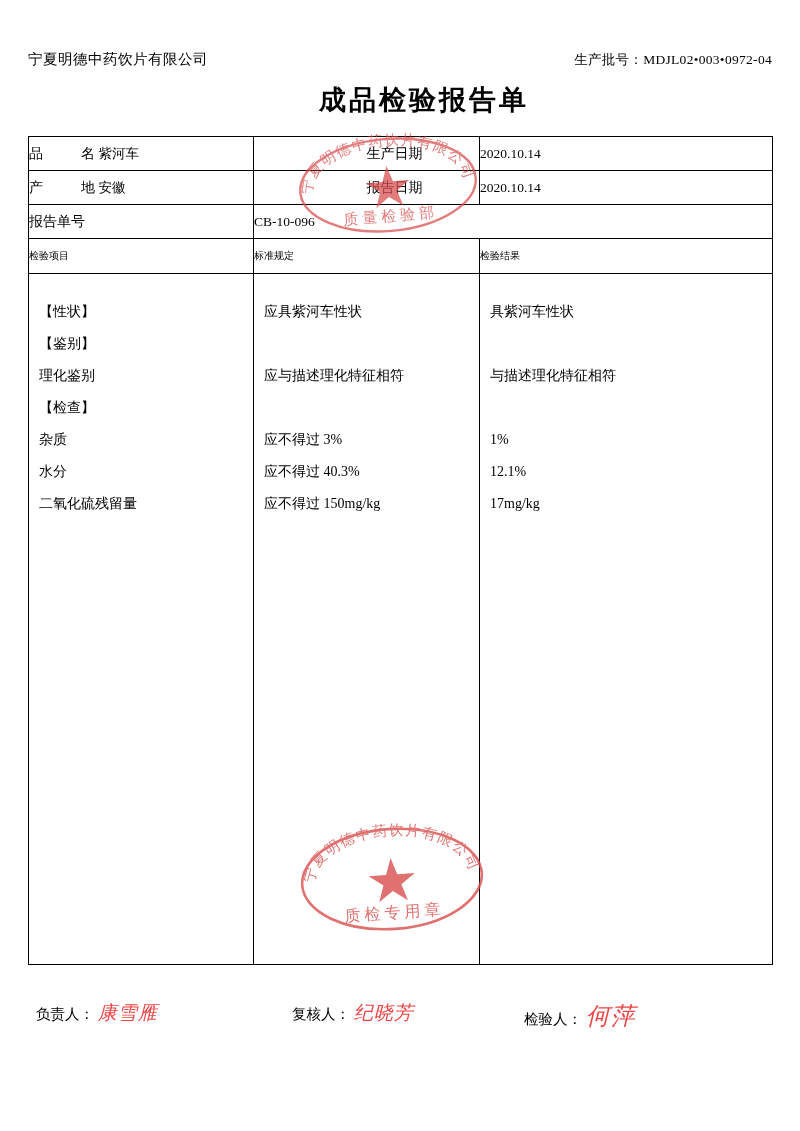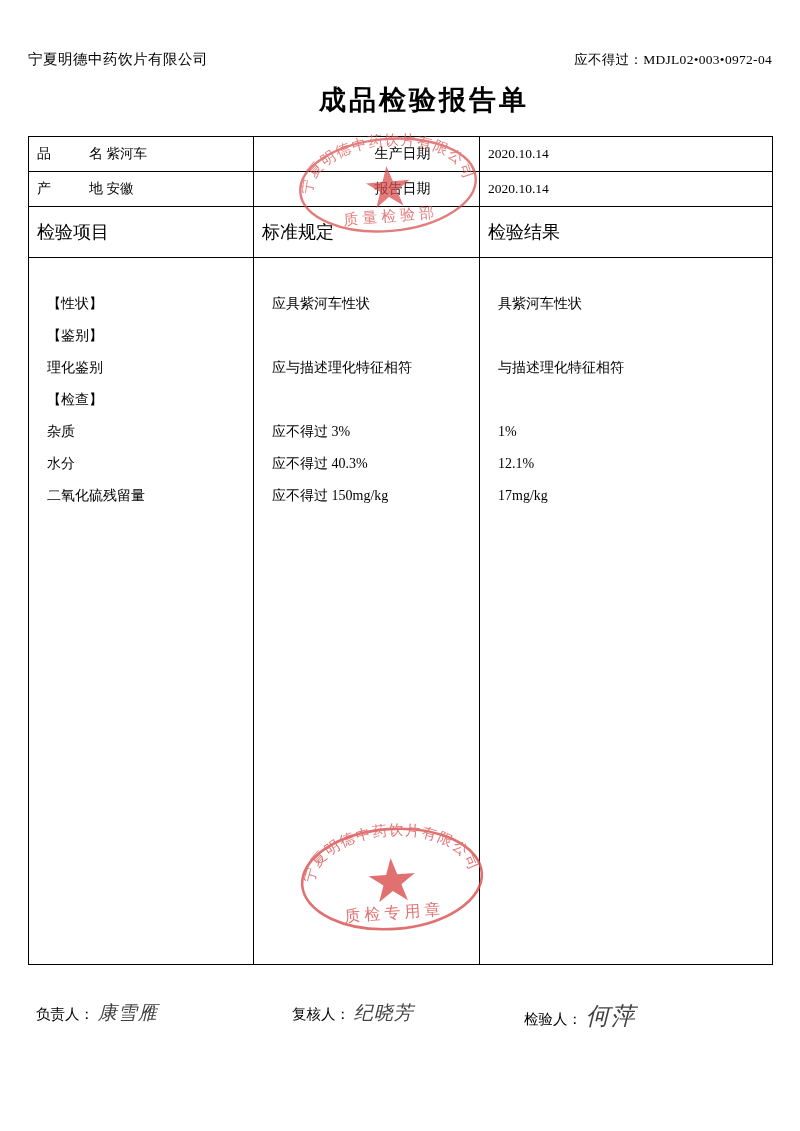--- a/index.html
+++ b/index.html
@@ -58,21 +58,21 @@
   .main-table {
     position: absolute;
     left: 28px;
     top: 136px;
     width: 744px;
     border-collapse: collapse;
     table-layout: fixed;
   }
   .main-table td {
     border: 1px solid #000;
-    padding: 8px;
+    padding: 0;
     vertical-align: middle;
     font-size: 14px;
   }
   .cell-pad {
     padding: 0 10px;
   }
   .lbl {
     font-size: 14px;
     white-space: nowrap;
     text-align: right;
@@ -82,21 +82,21 @@
     width: 66px;
     text-align: justify;
     text-align-last: justify;
   }
   .row-h { height: 34px; }
   .val { font-size: 13.5px; }
 
   
   .colhdr td {
     height: 34px;
-    font-size: 18px;
+    font-size: 10px;
     font-family: Liberation Serif, serif;
   }
   .colhdr .c {
     text-align: left;
   }
 
   
   .items-area td {
     vertical-align: top;
     height: 690px;
@@ -126,21 +126,21 @@
     width: 744px;
     font-size: 14.5px;
   }
   .sign-item {
     position: absolute;
     white-space: nowrap;
   }
   .sig-name {
     font-family: "DejaVu Serif", serif;
     font-style: italic;
-    color: #404040;
+    color: #ef4444;
     font-size: 19px;
     letter-spacing: 1px;
   }
   .sig-a { left: 8px; }
   .sig-b { left: 264px; }
   .sig-c { left: 450px; margin-left: 46px; }
   .sig-c .sig-name { font-size: 24px; }
 
   
   .stamp {
@@ -150,21 +150,21 @@
   .stamp svg { display: block; }
 </style>
 </head>
 <body>
 
 <div class="page">
 
   <div class="header-row">
     <div class="company-name">宁夏明德中药饮片有限公司</div>
     <div class="doc-code">
-      <span>应不得过：</span><span>MDJL02•003•0972-04</span>
+      <span>生产批号：</span><span>MDJL02•003•0972-04</span>
     </div>
   </div>
 
   <div class="doc-title">成品检验报告单</div>
 
   <table class="main-table">
     <colgroup>
       <col style="width:225px">
       <col style="width:113px">
       <col style="width:113px">
@@ -188,20 +188,28 @@
         <td class="cell-pad">
           <span class="lbl lbl-spread">产　地</span>
           <span class="val">安徽</span>
         </td>
         <td style="border-right:none"></td>
         <td class="cell-pad" style="border-left:none">
           <span class="lbl">报告日期</span>
         </td>
         <td class="cell-pad">
           <span class="val">2020.10.14</span>
+        </td>
+      </tr>
+      <tr class="row-h">
+        <td class="cell-pad">
+          <span class="lbl">报告单号</span>
+        </td>
+        <td class="cell-pad" colspan="3">
+          <span class="val">CB-10-096</span>
         </td>
       </tr>
 
       <tr class="colhdr">
         <td class="cell-pad c">检验项目</td>
         <td class="cell-pad c" colspan="2">标准规定</td>
         <td class="cell-pad c">检验结果</td>
       </tr>
 
       <tr class="items-area">

